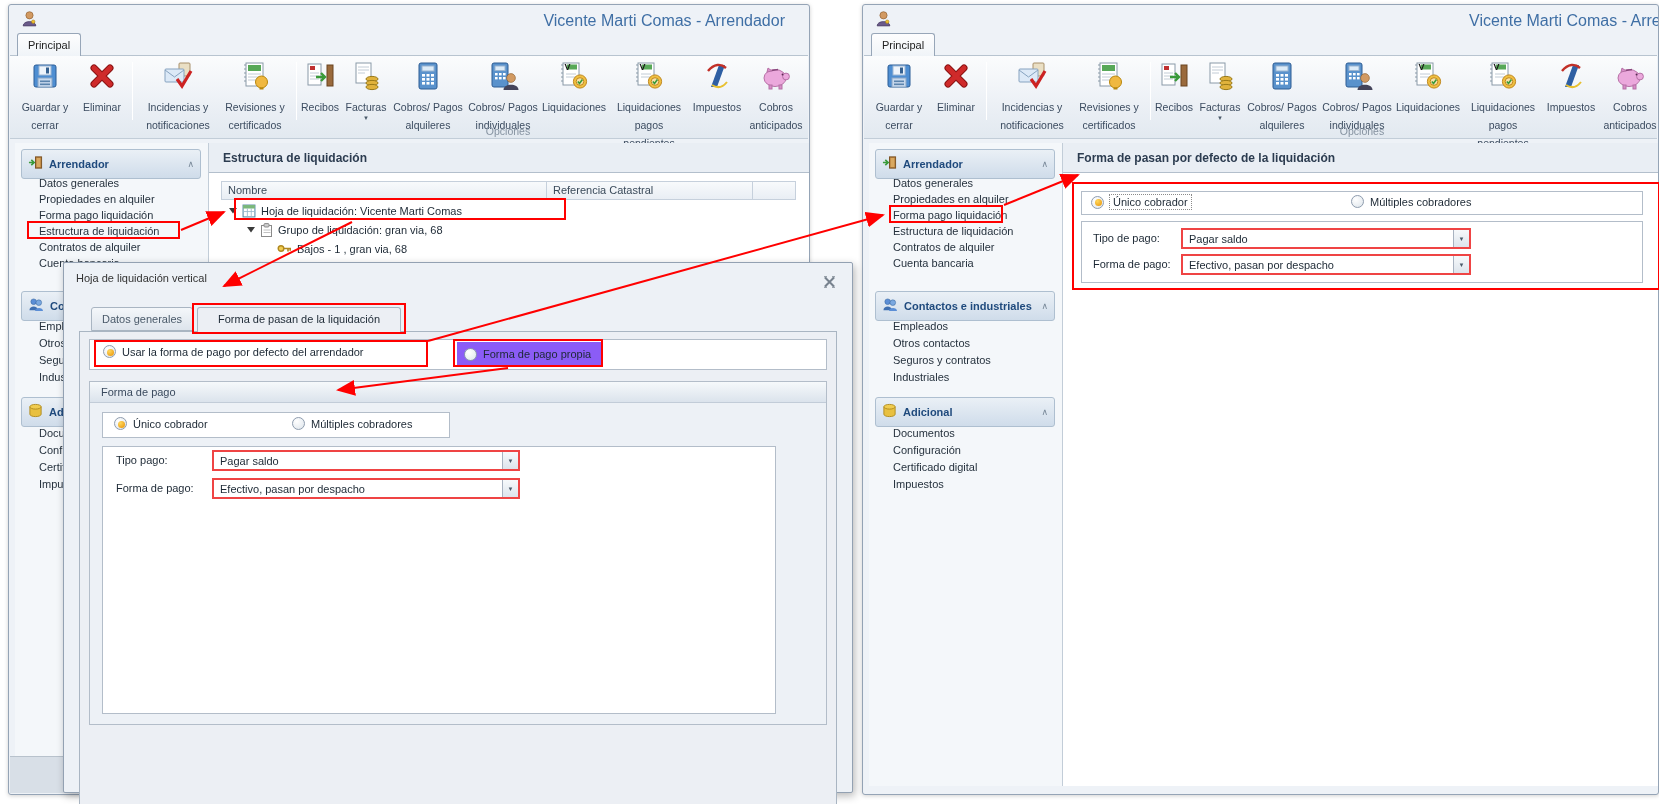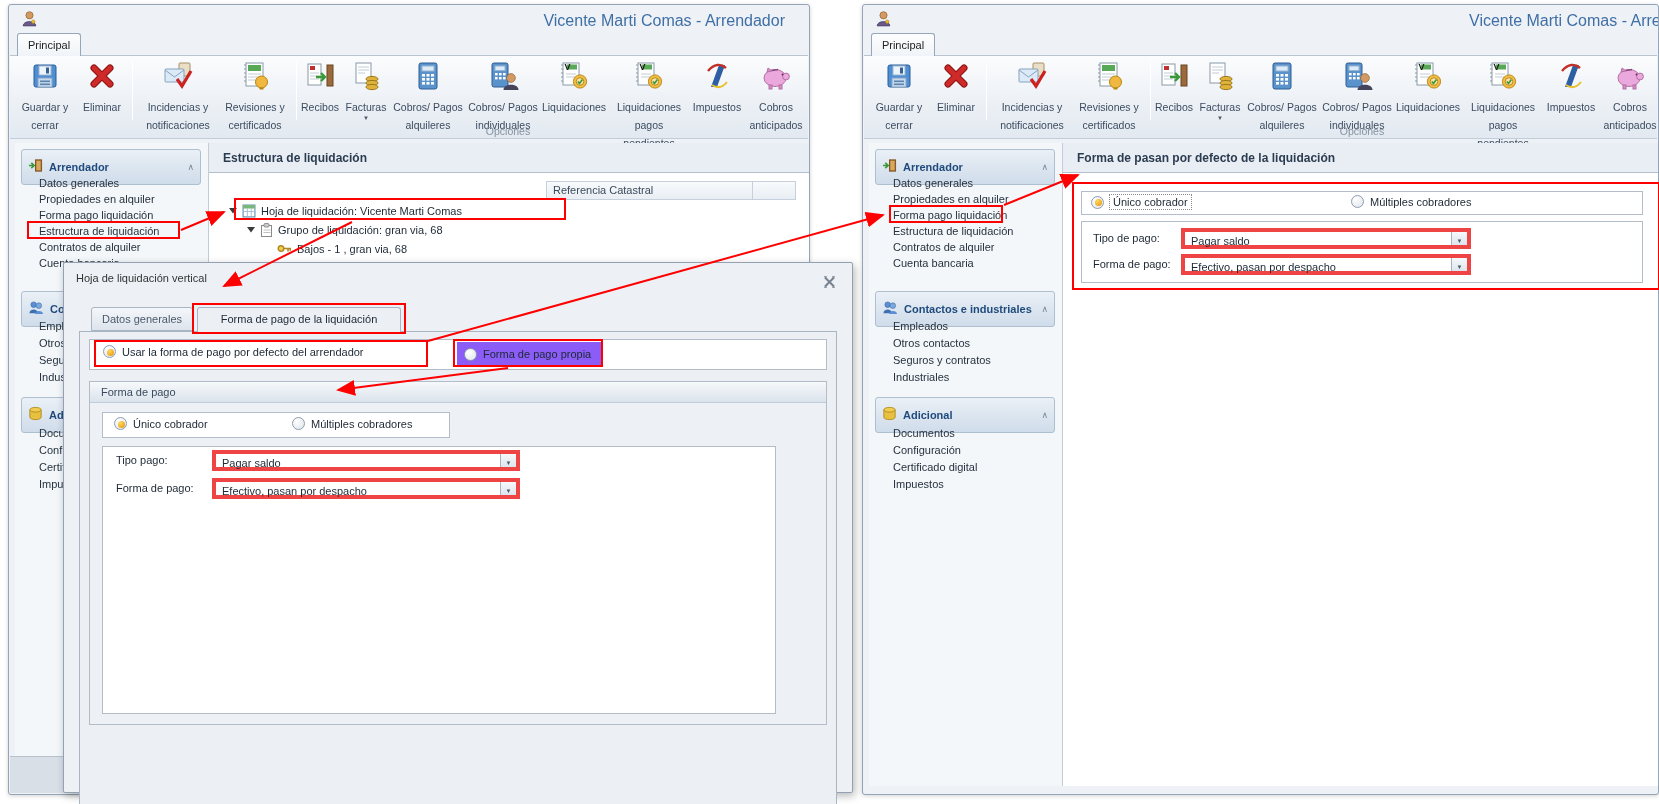--- a/index.html
+++ b/index.html
@@ -27,21 +27,21 @@
   .rbtn .ic{display:block;margin:0 auto 1px}
   .rbtn .lb{font-size:10.5px;line-height:11.5px;color:#3c4c60}
   .dd-arrow{display:block;font-size:6px;line-height:7px;color:#4a5a6a}
   .rdiv{position:absolute;top:6px;width:1px;height:58px;background:#c9d3dd;border-right:1px solid #fff}
   .opciones{position:absolute;bottom:1px;left:198px;width:600px;text-align:center;
             font-size:10.5px;color:#8592a0}
 
   
   .sidebar{position:absolute;top:138px;left:6px;width:194px;bottom:8px;
            background:#f4f7fa;border-right:1px solid #c2cdd8}
-  .sb-head{position:absolute;left:6px;width:180px;height:36px;
+  .sb-head{position:absolute;left:6px;width:180px;height:30px;
            background:linear-gradient(#eaf0f6,#cfdcea);border:1px solid #aebfd0;border-radius:3px;
            display:flex;align-items:center;gap:6px;padding:0 6px;cursor:pointer}
   .sb-head .t{font-size:11px;font-weight:bold;color:#1f4a7d;flex:1;white-space:nowrap;overflow:hidden}
   .sb-head .ch{font-size:9px;color:#7a8a9a}
   .sb-item{position:absolute;left:24px;font-size:11px;color:#26323e;height:15px;line-height:15px;
            cursor:pointer;white-space:nowrap}
 
   
   .panel-head{position:absolute;left:200px;top:138px;right:0;height:30px;
               background:#e9eef4;border-bottom:1px solid #b3bfcc}
@@ -67,21 +67,21 @@
   .opt{position:absolute;display:flex;align-items:center;gap:6px;font-size:11px;color:#1c2834;cursor:pointer;white-space:nowrap}
   .radio{position:relative;width:13px;height:13px;border-radius:50%;border:1px solid #8e9cae;
          background:radial-gradient(circle at 35% 30%,#fff,#dde4ea);flex:none}
   .radio.sel::after{content:"";position:absolute;left:2.5px;top:2.5px;width:7px;height:7px;border-radius:50%;
          background:radial-gradient(circle at 35% 30%,#ffd85e,#e89206)}
   .groupbox{position:absolute;left:25px;top:118px;width:738px;height:344px;border:1px solid #b3bdc9;background:#edf1f6}
   .gb-cap{height:21px;background:linear-gradient(#f6f9fb,#dbe3ec);border-bottom:1px solid #c2ccd8;
           font-size:11px;color:#3a4a5e;line-height:21px;padding-left:11px}
   .whitebox{position:absolute;background:#fff;border:1px solid #b3bdc9}
   .flabel{position:absolute;font-size:11px;color:#1c2834;white-space:nowrap}
-  .combo{position:absolute;height:21px;background:#fff;border:4px solid #ef4444;
+  .combo{position:absolute;height:21px;background:#fff;border:2px solid #ef4444;
          font-size:11px;color:#1c2834;line-height:19px;padding-left:6px;cursor:pointer;white-space:nowrap}
   .cbtn{position:absolute;right:0;top:0;bottom:0;width:16px;background:linear-gradient(#f6f9fb,#dde4ec);
         border-left:1px solid #a8b2c0;text-align:center;line-height:18px;font-size:6px;color:#4a5a6a}
   .dlg-footer{position:absolute;left:0;right:0;bottom:0;height:41px;border-top:1px solid #c2cbd6}
   .btn{position:absolute;top:9px;width:78px;height:23px;background:linear-gradient(#fefefe,#e7ecf2);
        border:1px solid #b4bec9;border-radius:3px;font-size:11px;color:#26323e;text-align:center;line-height:21px;cursor:pointer}
   .focus-dotted{outline:1px dotted #8a8a8a;padding:1px 3px}
 
   
   .abox{position:absolute;border:2px solid #f00;z-index:50;pointer-events:none}
@@ -296,20 +296,21 @@
     <div class="sb-item" style="top:300px">Configuración</div>
     <div class="sb-item" style="top:317px">Certificado digital</div>
     <div class="sb-item" style="top:334px">Impuestos</div>
   </div>
 </div>
 
   <div class="panel-head">
     <div class="panel-title">Estructura de liquidación</div>
   </div>
   <div class="main-white">
+    <div class="grid-head" style="left:12px;top:8px;width:326px">Nombre</div>
     <div class="grid-head" style="left:337px;top:8px;width:207px">Referencia Catastral</div>
     <div class="grid-head" style="left:543px;top:8px;width:44px"></div>
 
     <div class="tree-row" style="left:20px;top:28px">
       <svg width="8" height="6" viewBox="0 0 8 6">
           <path d="M0 0 L8 0 L4 5.5 Z" fill="#3a3a3a"></path>
         </svg>
       <svg width="14" height="14" viewBox="0 0 13 13">
           <rect x="1" y="1" width="11" height="11" fill="#fff" stroke="#5a8aa8"></rect>
           <rect x="1" y="1" width="11" height="3.2" fill="#7ab87a"></rect>
@@ -577,21 +578,21 @@
 <div class="dialog">
   <div class="dlg-title">Hoja de liquidación vertical</div>
   <div class="dlg-close">
     <svg width="13" height="12" viewBox="0 0 13 12">
         <path d="M2 1.5 L11 10.5 M11 1.5 L2 10.5" stroke="#77828e" stroke-width="2.1"></path>
         <path d="M1 0.8 h3 M9 0.8 h3 M1 11.2 h3 M9 11.2 h3" stroke="#77828e" stroke-width="1"></path>
       </svg>
   </div>
 
   <div class="dtab inactive" style="left:27px;width:102px">Datos generales</div>
-  <div class="dtab active" style="left:133px;width:204px">Forma de pago de la liquidación</div>
+  <div class="dtab active" style="left:133px;width:204px">Forma de pasan de la liquidación</div>
   <div class="tabpage"></div>
 
   <div class="optbox"></div>
   <div class="opt" style="left:39px;top:82px">
     <span class="radio sel"></span>
     <span>Usar la forma de pago por defecto del arrendador</span>
   </div>
   <div class="opt hl-yellow" style="left:393px;top:79px;width:145px;height:24px;padding-left:7px">
     <span class="radio"></span>
     <span>Forma de pago propia</span>

